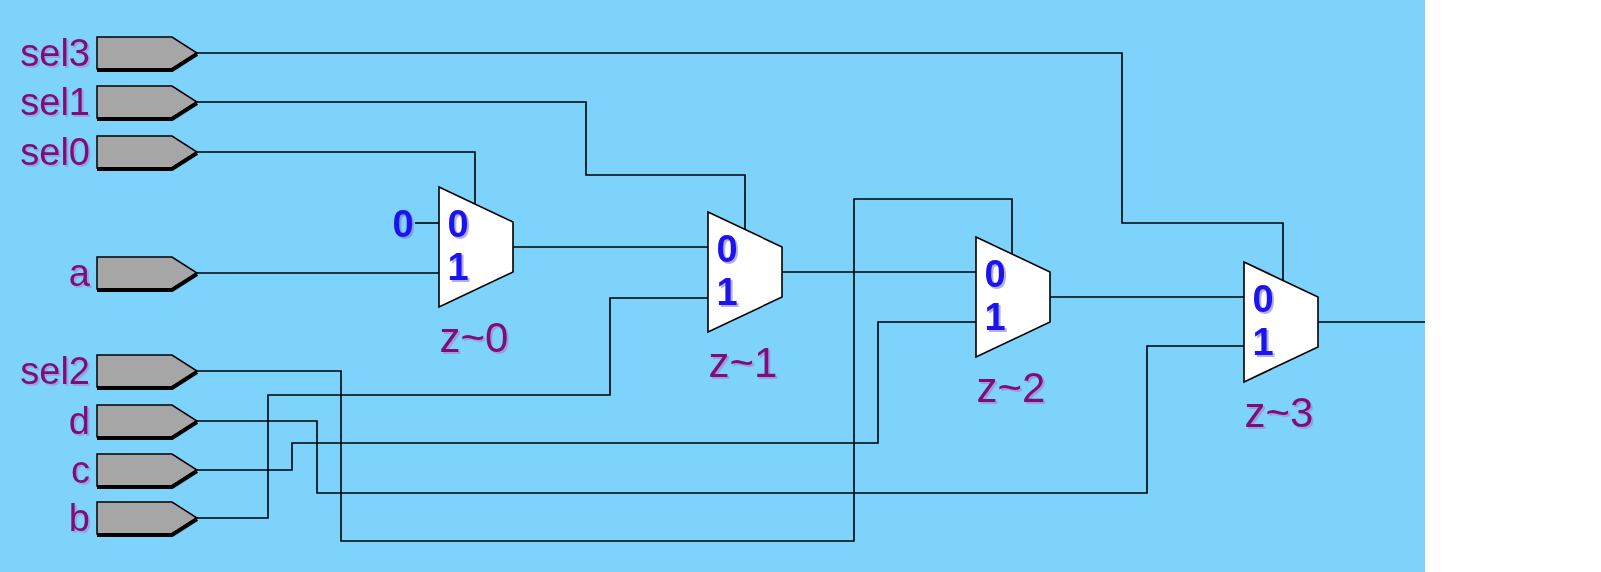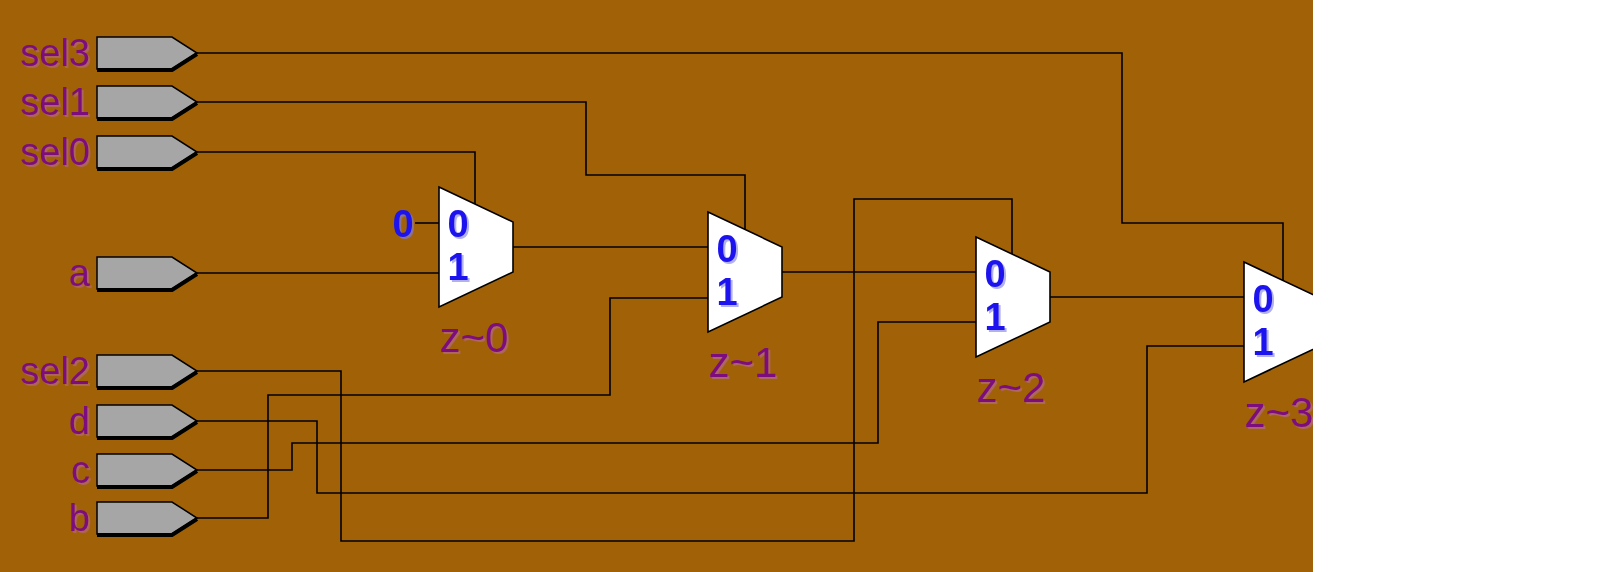--- a/index.html
+++ b/index.html
@@ -1,20 +1,20 @@
 <!DOCTYPE html>
 <html><head>
 <meta charset="utf-8">
 <style>
   html, body { margin: 0; padding: 0; background: #ffffff; }
   .canvas {
     position: relative;
-    width: 1313px;
+    width: 1425px;
     height: 572px;
-    background: #a16207;
+    background: #7dd3fc;
     font-family: "Liberation Sans", sans-serif;
     overflow: hidden;
   }
   svg { position: absolute; left: 0; top: 0; }
   .wire { fill: none; stroke: #000000; stroke-width: 1.6px; }
   .pin-shape { fill: #a6a6a6; stroke: #000000; stroke-width: 1.5px; }
   .pin-shadow { fill: none; stroke: #000000; stroke-width: 4px; stroke-linejoin: miter; }
   .mux-shape { fill: #ffffff; stroke: #000000; stroke-width: 1.6px; }
   text { user-select: none; }
   .pin-label {

